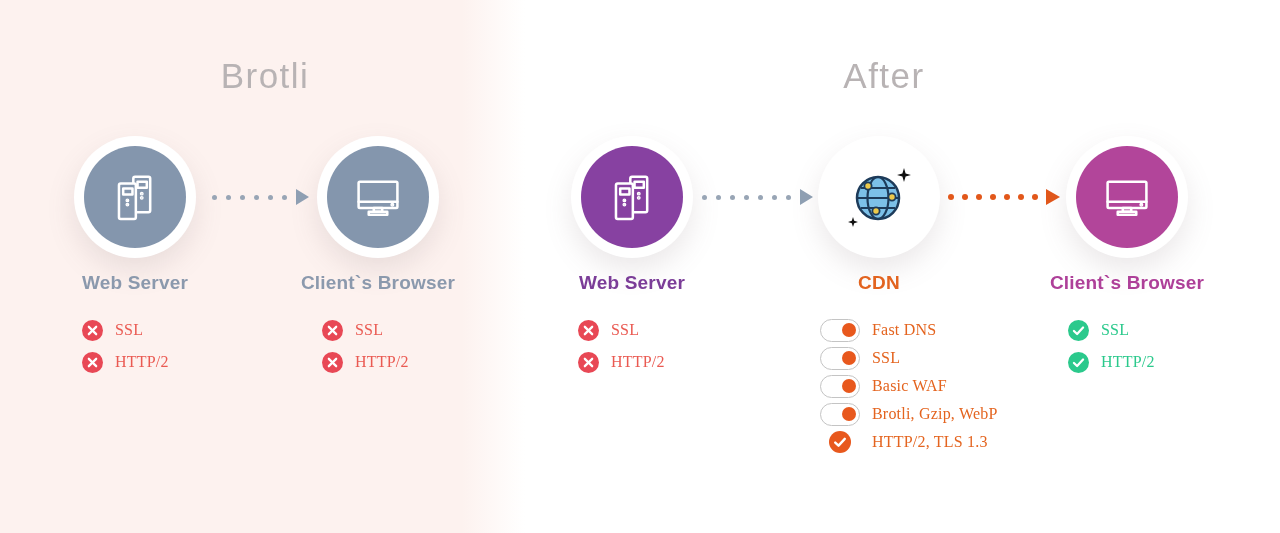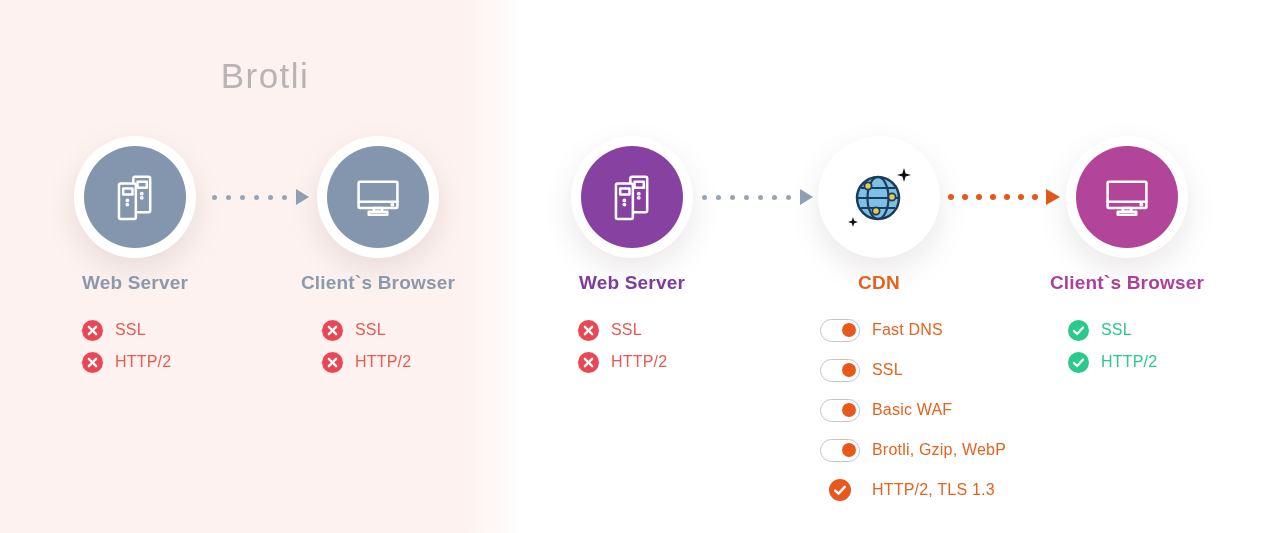--- a/index.html
+++ b/index.html
@@ -48,27 +48,27 @@
   .arrow { position:absolute; top:189px; height:16px; display:flex; align-items:center; }
   .arrow .dot { width:5px; height:5px; border-radius:50%; margin-right:9px; }
   .arrow-orange .dot { width:6px; height:6px; margin-right:8px; }
   .dot-gray   { background:#98a5b5; }
   .dot-orange { background:#e2571a; }
   .tri { width:0; height:0; border-top:8px solid transparent; border-bottom:8px solid transparent; }
   .tri-gray   { border-left:13px solid #8fa0b4; }
   .tri-orange { border-left:14px solid #e2571a; }
 
   .flist { position:absolute; display:flex; flex-direction:column; gap:10px; }
-  .frow  { display:flex; align-items:center; gap:12px; height:22px; }
+  .frow  { display:flex; align-items:center; gap:12px; height:22px;font-family:Liberation Serif, serif; }
   .flabel { font-size:16px; letter-spacing:0.2px; }
   .txt-red    { color:#ea5a52; }
   .txt-orange { color:#e4641f; }
   .txt-green  { color:#2bc98c; }
 
-  .cdn-list { gap:16px; }
+  .cdn-list { gap:4px; }
   .cdn-list .frow { height:24px; }
   .icon-cell { width:40px; display:flex; justify-content:center; align-items:center; flex:none; }
 
   .toggle {
     position:relative; width:40px; height:23px; flex:none;
     border:1.5px solid #c4c4c4; border-radius:12px; background:#ffffff;
   }
   .toggle .knob {
     position:absolute; right:3px; top:50%; transform:translateY(-50%);
     width:14px; height:14px; border-radius:50%; background:#e8581d;
@@ -76,20 +76,21 @@
   svg { display:block; }
 </style>
 </head>
 <body>
 
 <div class="stage">
 
   <div class="panel-before-bg"></div>
 
   <div class="section-title before-title">Brotli</div>
+  <div class="section-title after-title">After</div>
 
   <div class="node-circle" style="left:74px;">
     <div class="node-inner inner-slate">
       <svg width="54" height="54" viewBox="0 0 64 64" fill="none" stroke="#ffffff" stroke-width="3" stroke-linejoin="round" stroke-linecap="round">
         <rect x="30" y="8" width="20" height="42" rx="2"></rect>
         <rect x="35" y="14" width="11" height="7"></rect>
         <circle cx="40" cy="28" r="0.8" fill="#fff"></circle>
           <circle cx="40" cy="33" r="0.8" fill="#fff"></circle>
         <rect class="fill-bg" x="13" y="16" width="20" height="42" rx="2"></rect>
         <rect x="18" y="22" width="11" height="7"></rect>

